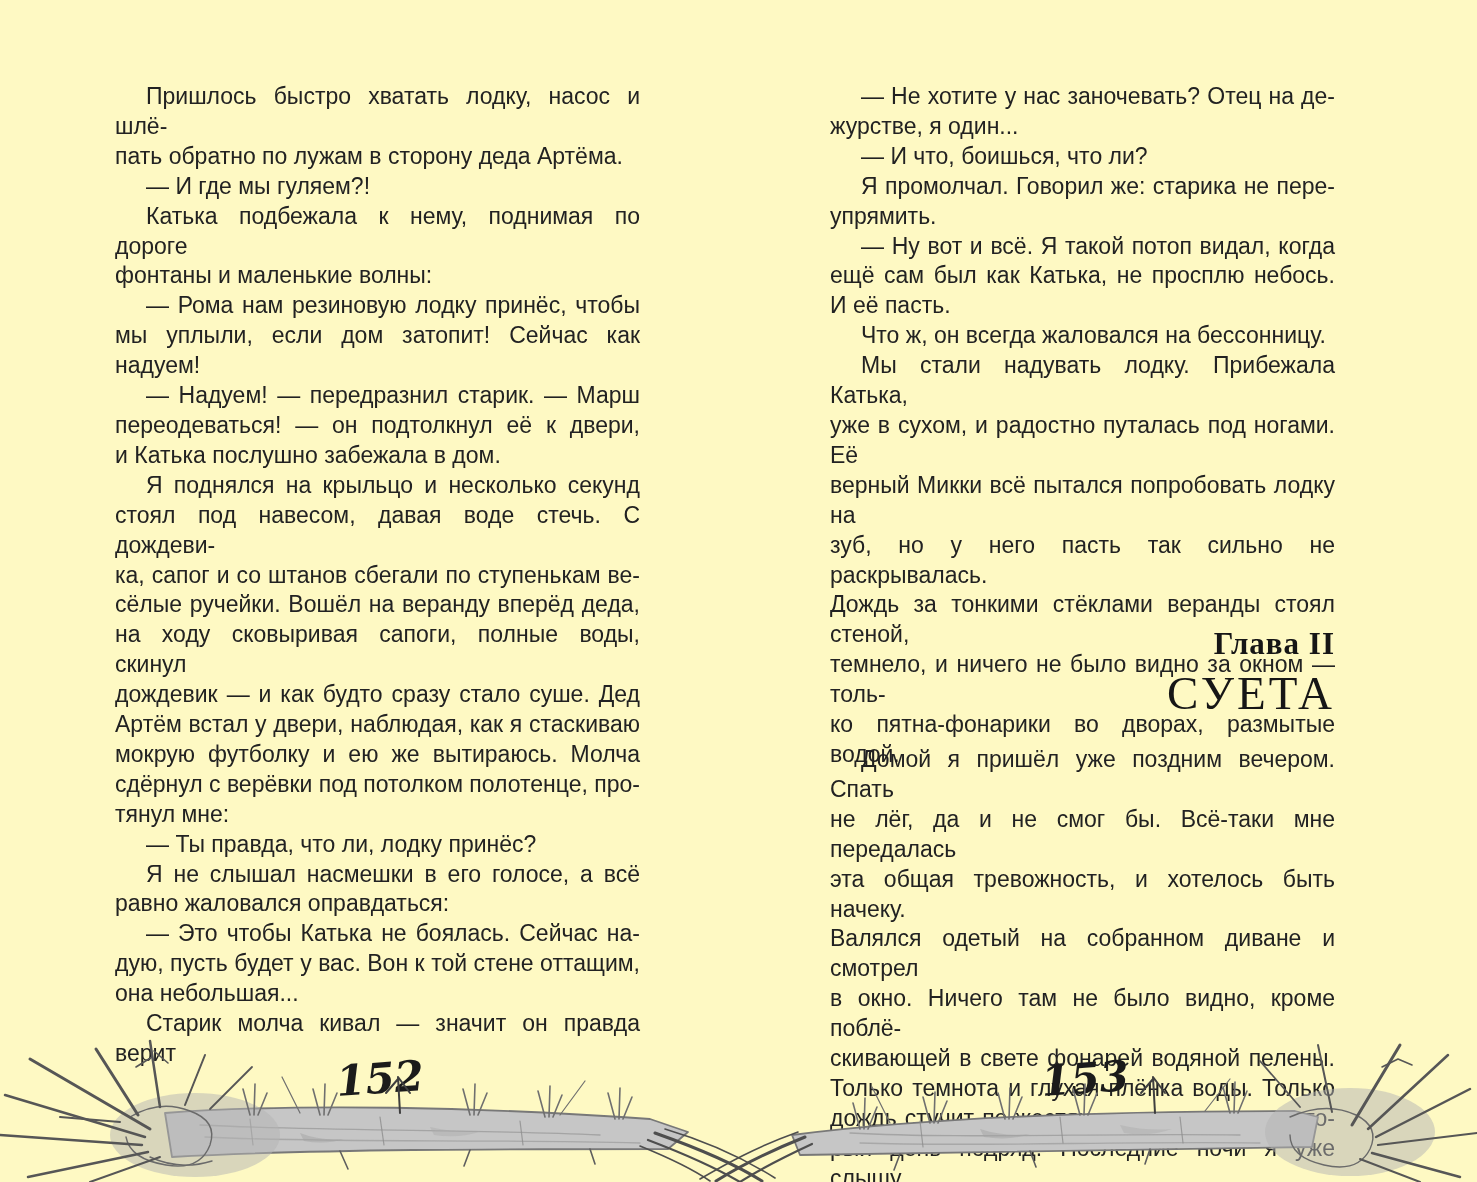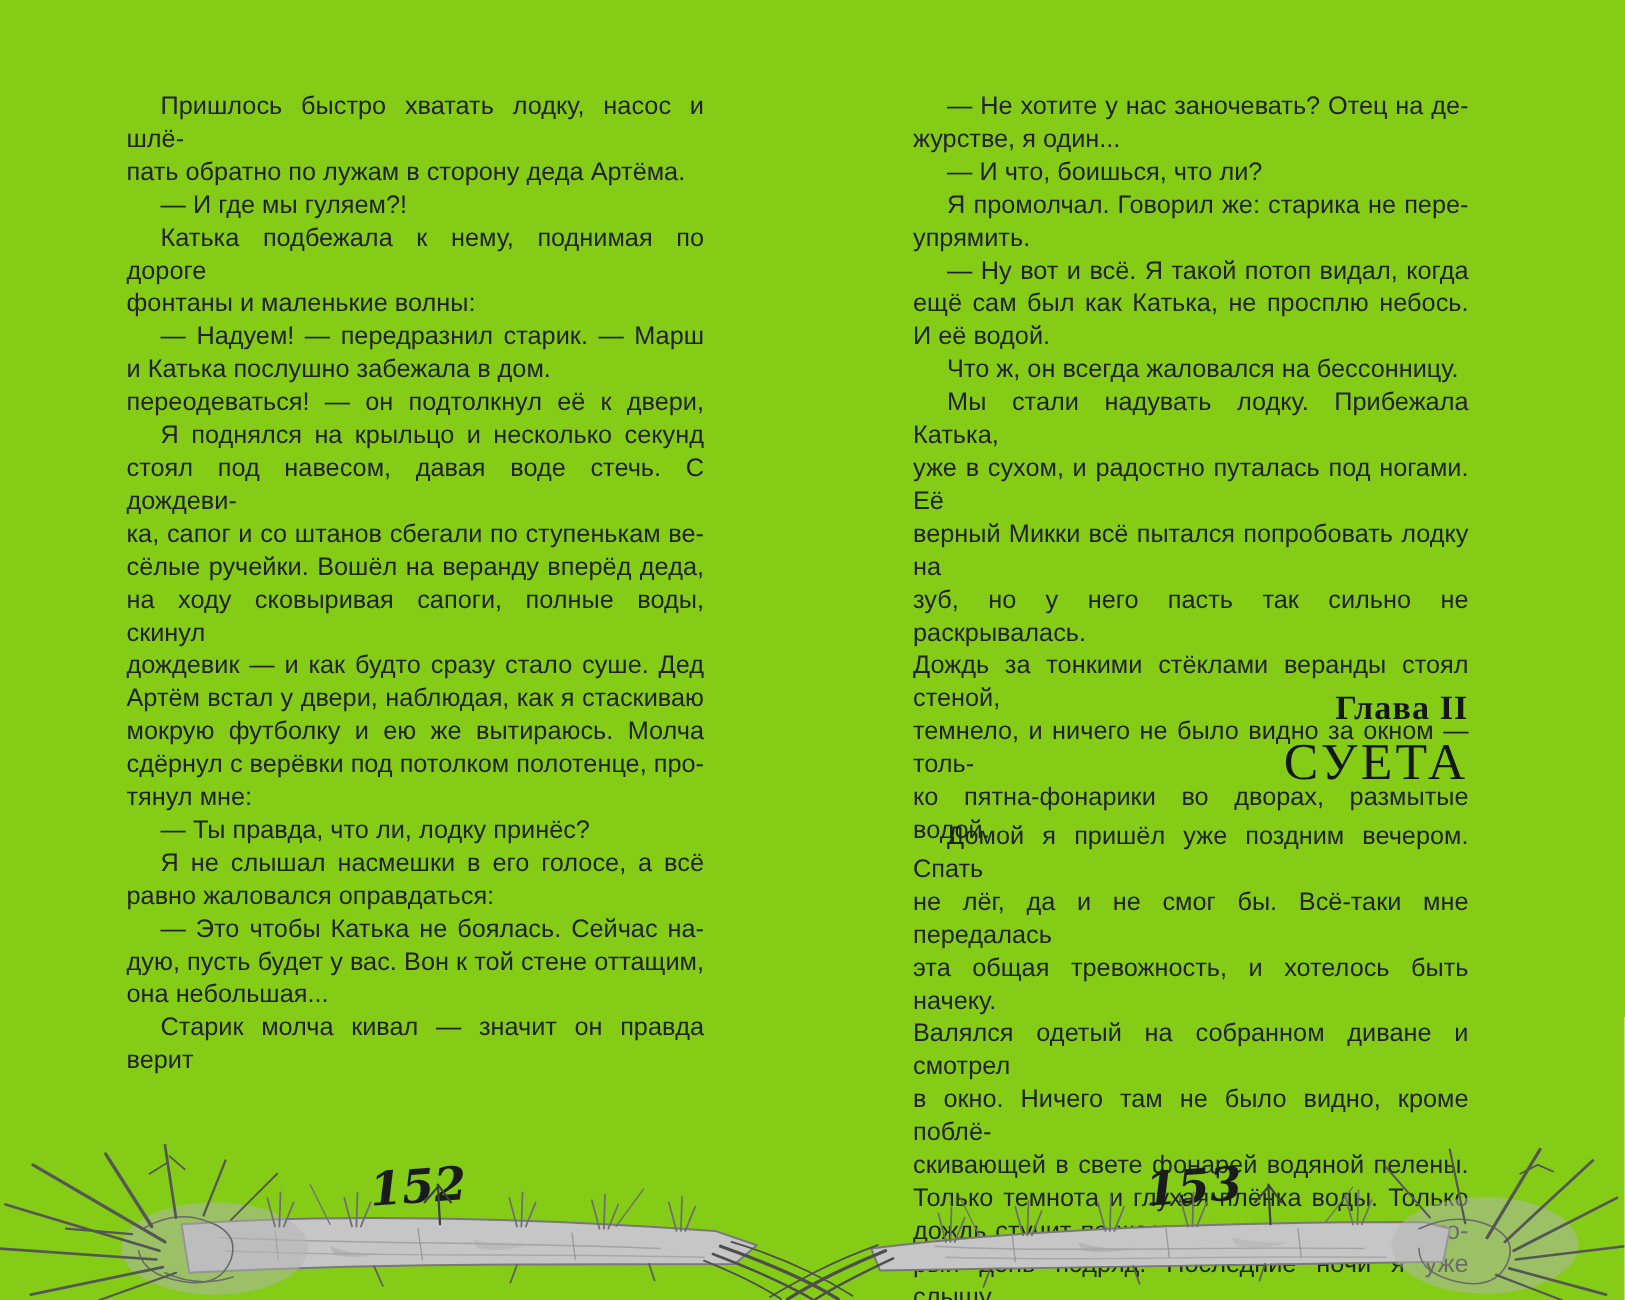--- a/index.html
+++ b/index.html
@@ -2,21 +2,21 @@
 <html lang="ru"><head>
 <meta charset="utf-8">
 <style>
   html, body {
     margin: 0; padding: 0;
     background: #ffffff;
   }
   .spread {
     position: relative;
     width: 1477px; height: 1182px;
-    background: #84cc16;
+    background: #fef9c3;
     overflow: hidden;
     font-family: "Liberation Sans", sans-serif;
     color: #222222;
   }
   .text-col {
     position: absolute;
     font-size: 23px;
     line-height: 29.9px;
     color: #222222;
   }
@@ -87,23 +87,27 @@
           <div class="text-line last">пать обратно по лужам в сторону деда Артёма.</div>
         </div>
         <div class="paragraph">
           <div class="text-line first last">— И где мы гуляем?!</div>
         </div>
         <div class="paragraph">
           <div class="text-line first">Катька подбежала к нему, поднимая по дороге</div>
           <div class="text-line last">фонтаны и маленькие волны:</div>
         </div>
         <div class="paragraph">
+          <div class="text-line first">— Рома нам резиновую лодку принёс, чтобы</div>
+          <div class="text-line last">мы уплыли, если дом затопит! Сейчас как надуем!</div>
+        </div>
+        <div class="paragraph">
           <div class="text-line first">— Надуем! — передразнил старик. — Марш</div>
+          <div class="text-line">переодеваться! — он подтолкнул её к двери,</div>
           <div class="text-line last">и Катька послушно забежала в дом.</div>
-          <div class="text-line">переодеваться! — он подтолкнул её к двери,</div>
         </div>
         <div class="paragraph">
           <div class="text-line first">Я поднялся на крыльцо и несколько секунд</div>
           <div class="text-line">стоял под навесом, давая воде стечь. С дождеви-</div>
           <div class="text-line">ка, сапог и со штанов сбегали по ступенькам ве-</div>
           <div class="text-line">сёлые ручейки. Вошёл на веранду вперёд деда,</div>
           <div class="text-line">на ходу сковыривая сапоги, полные воды, скинул</div>
           <div class="text-line">дождевик — и как будто сразу стало суше. Дед</div>
           <div class="text-line">Артём встал у двери, наблюдая, как я стаскиваю</div>
           <div class="text-line">мокрую футболку и ею же вытираюсь. Молча</div>
@@ -138,21 +142,21 @@
         <div class="paragraph">
           <div class="text-line first last">— И что, боишься, что ли?</div>
         </div>
         <div class="paragraph">
           <div class="text-line first">Я промолчал. Говорил же: старика не пере-</div>
           <div class="text-line last">упрямить.</div>
         </div>
         <div class="paragraph">
           <div class="text-line first">— Ну вот и всё. Я такой потоп видал, когда</div>
           <div class="text-line">ещё сам был как Катька, не просплю небось.</div>
-          <div class="text-line last">И её водой.</div>
+          <div class="text-line last">И её пасть.</div>
         </div>
         <div class="paragraph">
           <div class="text-line first last">Что ж, он всегда жаловался на бессонницу.</div>
         </div>
         <div class="paragraph">
           <div class="text-line first">Мы стали надувать лодку. Прибежала Катька,</div>
           <div class="text-line">уже в сухом, и радостно путалась под ногами. Её</div>
           <div class="text-line">верный Микки всё пытался попробовать лодку на</div>
           <div class="text-line">зуб, но у него пасть так сильно не раскрывалась.</div>
           <div class="text-line">Дождь за тонкими стёклами веранды стоял стеной,</div>

